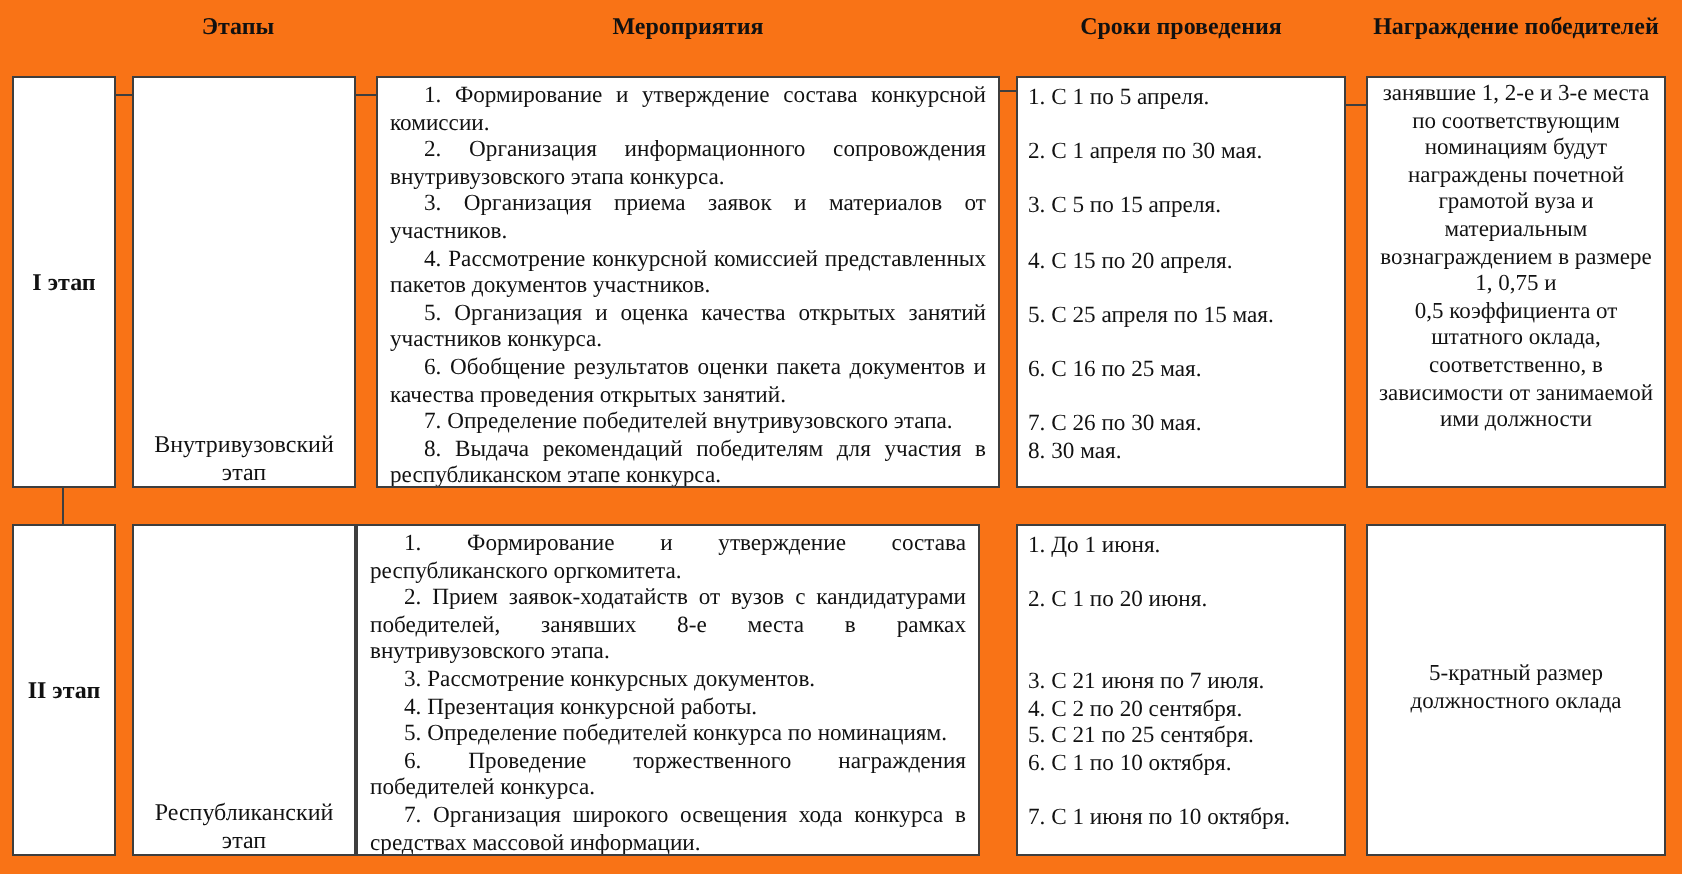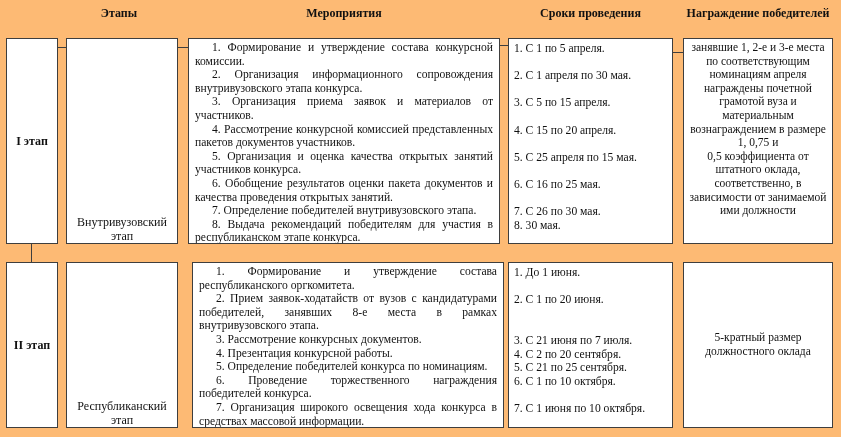--- a/index.html
+++ b/index.html
@@ -2,21 +2,21 @@
 <html><head>
 <meta charset="utf-8">
 <style>
   * { margin:0; padding:0; box-sizing:border-box; }
   html,body { background:#ffffff; }
   body {
     width:841px; height:437px;
     font-family:"Liberation Serif", serif;
     color:#111111;
   }
-  .canvas { position:relative; width:841px; height:437px; background:#fdba74; overflow:hidden; }
+  .canvas { position:relative; width:841px; height:437px; background:#f97316; overflow:hidden; }
 
   .hdr {
     position:absolute; top:6px;
     font-weight:bold; font-size:12px; line-height:15px;
     text-align:center; white-space:nowrap;
   }
 
   .box {
     position:absolute;
     border:1px solid #3e3e3e;
@@ -108,21 +108,21 @@
         <div class="date-line">&nbsp;</div>
         <div class="date-line">7. С 26 по 30 мая.</div>
         <div class="date-line">8. 30 мая.</div>
       </div>
   </div>
 
   <div class="box award-box" style="left:683px; top:38px; width:150px; height:206px;">
     <div>
         <div class="award-line">занявшие 1, 2-е и 3-е места</div>
         <div class="award-line">по соответствующим</div>
-        <div class="award-line">номинациям апреля</div>
+        <div class="award-line">номинациям будут</div>
         <div class="award-line">награждены почетной</div>
         <div class="award-line">грамотой вуза и</div>
         <div class="award-line">материальным</div>
         <div class="award-line">вознаграждением в размере</div>
         <div class="award-line">1, 0,75 и</div>
         <div class="award-line">0,5 коэффициента от</div>
         <div class="award-line">штатного оклада,</div>
         <div class="award-line">соответственно, в</div>
         <div class="award-line">зависимости от занимаемой</div>
         <div class="award-line">ими должности</div>
@@ -130,21 +130,21 @@
   </div>
 
   <div class="box stage-label-box" style="left:6px; top:262px; width:52px; height:166px;">
     <span>II этап</span>
   </div>
 
   <div class="box stage-name-box" style="left:66px; top:262px; width:112px; height:166px;">
     <span>Республиканский этап</span>
   </div>
 
-  <div class="box events-box" style="left:192px; top:262px; width:312px; height:166px;">
+  <div class="box events-box" style="left:178px; top:262px; width:312px; height:166px;">
     <div>
         <div class="event-item">1. Формирование и утверждение состава республиканского оргкомитета.</div>
         <div class="event-item">2. Прием заявок-ходатайств от вузов с кандидатурами победителей, занявших 8-е места в рамках внутривузовского этапа.</div>
         <div class="event-item">3. Рассмотрение конкурсных документов.</div>
         <div class="event-item">4. Презентация конкурсной работы.</div>
         <div class="event-item">5. Определение победителей конкурса по номинациям.</div>
         <div class="event-item">6. Проведение торжественного награждения победителей конкурса.</div>
         <div class="event-item">7. Организация широкого освещения хода конкурса в средствах массовой информации.</div>
       </div>
   </div>

